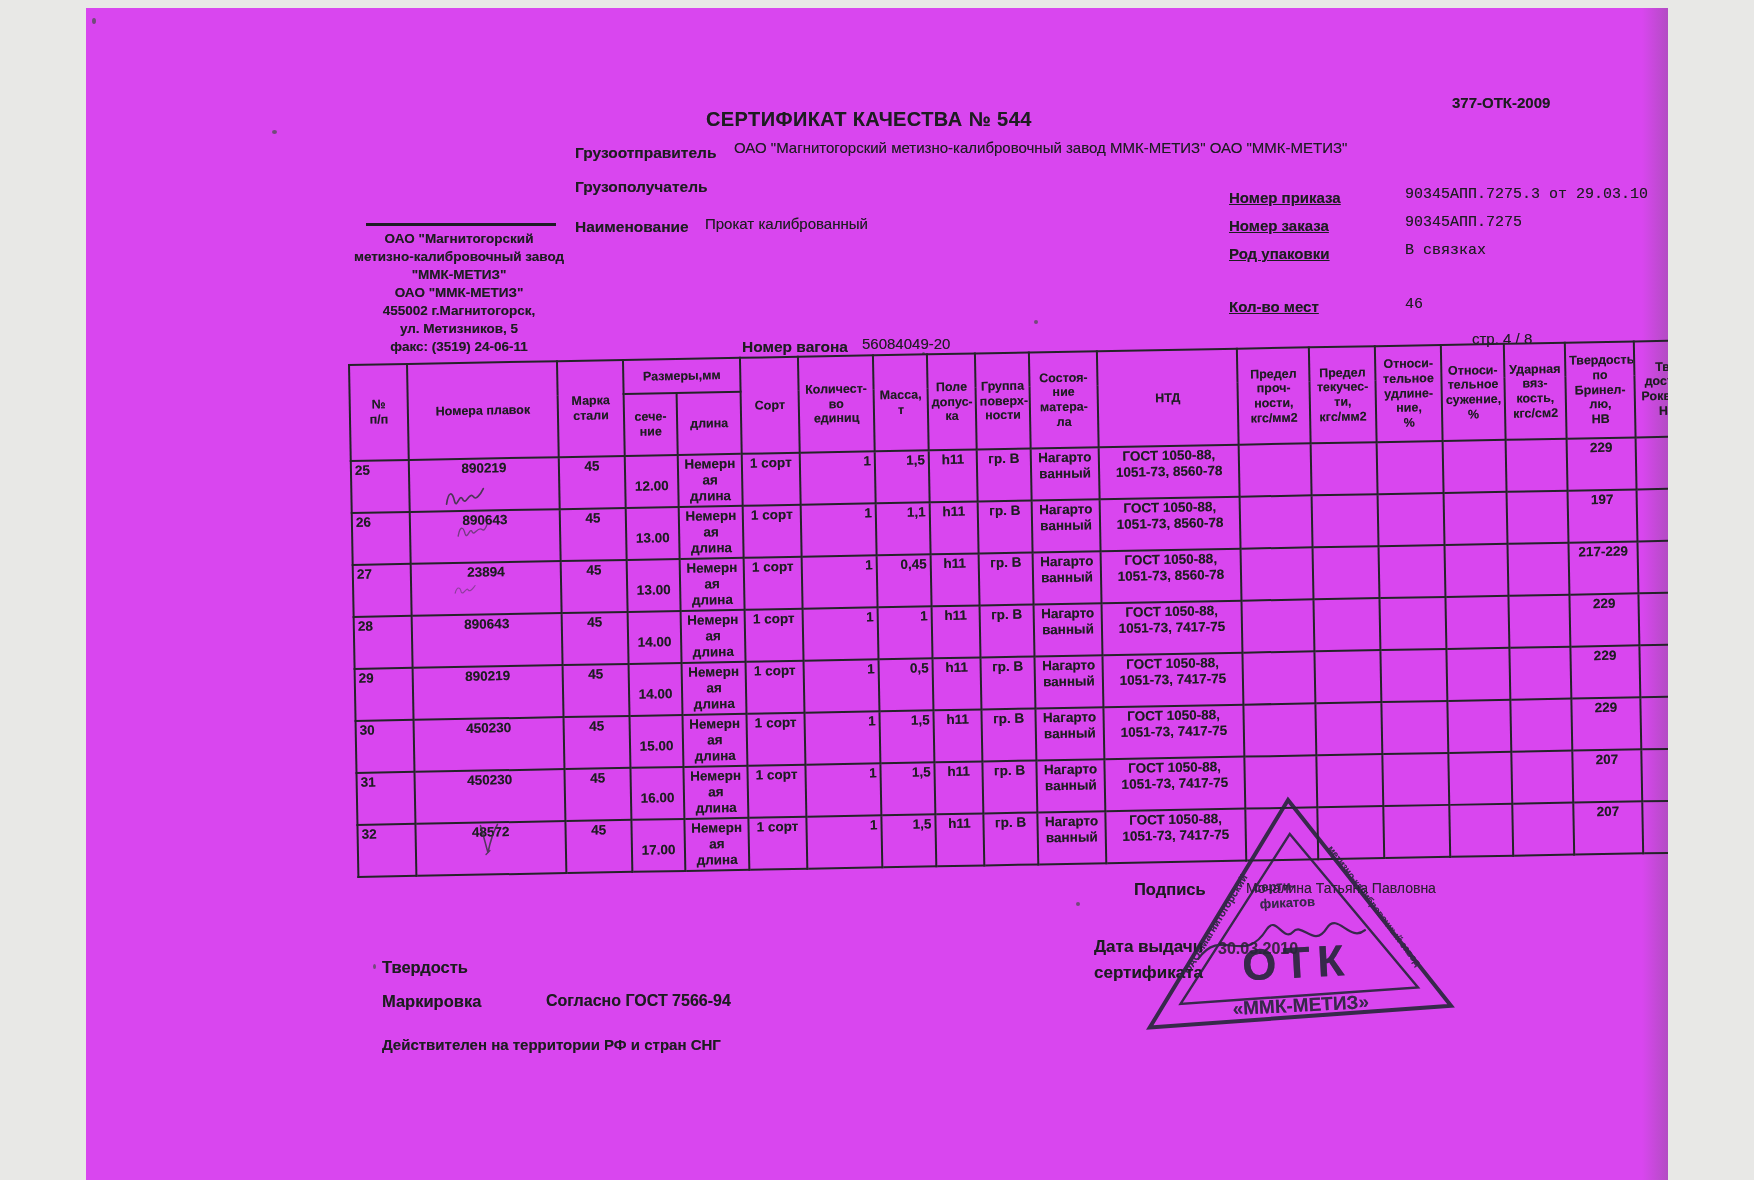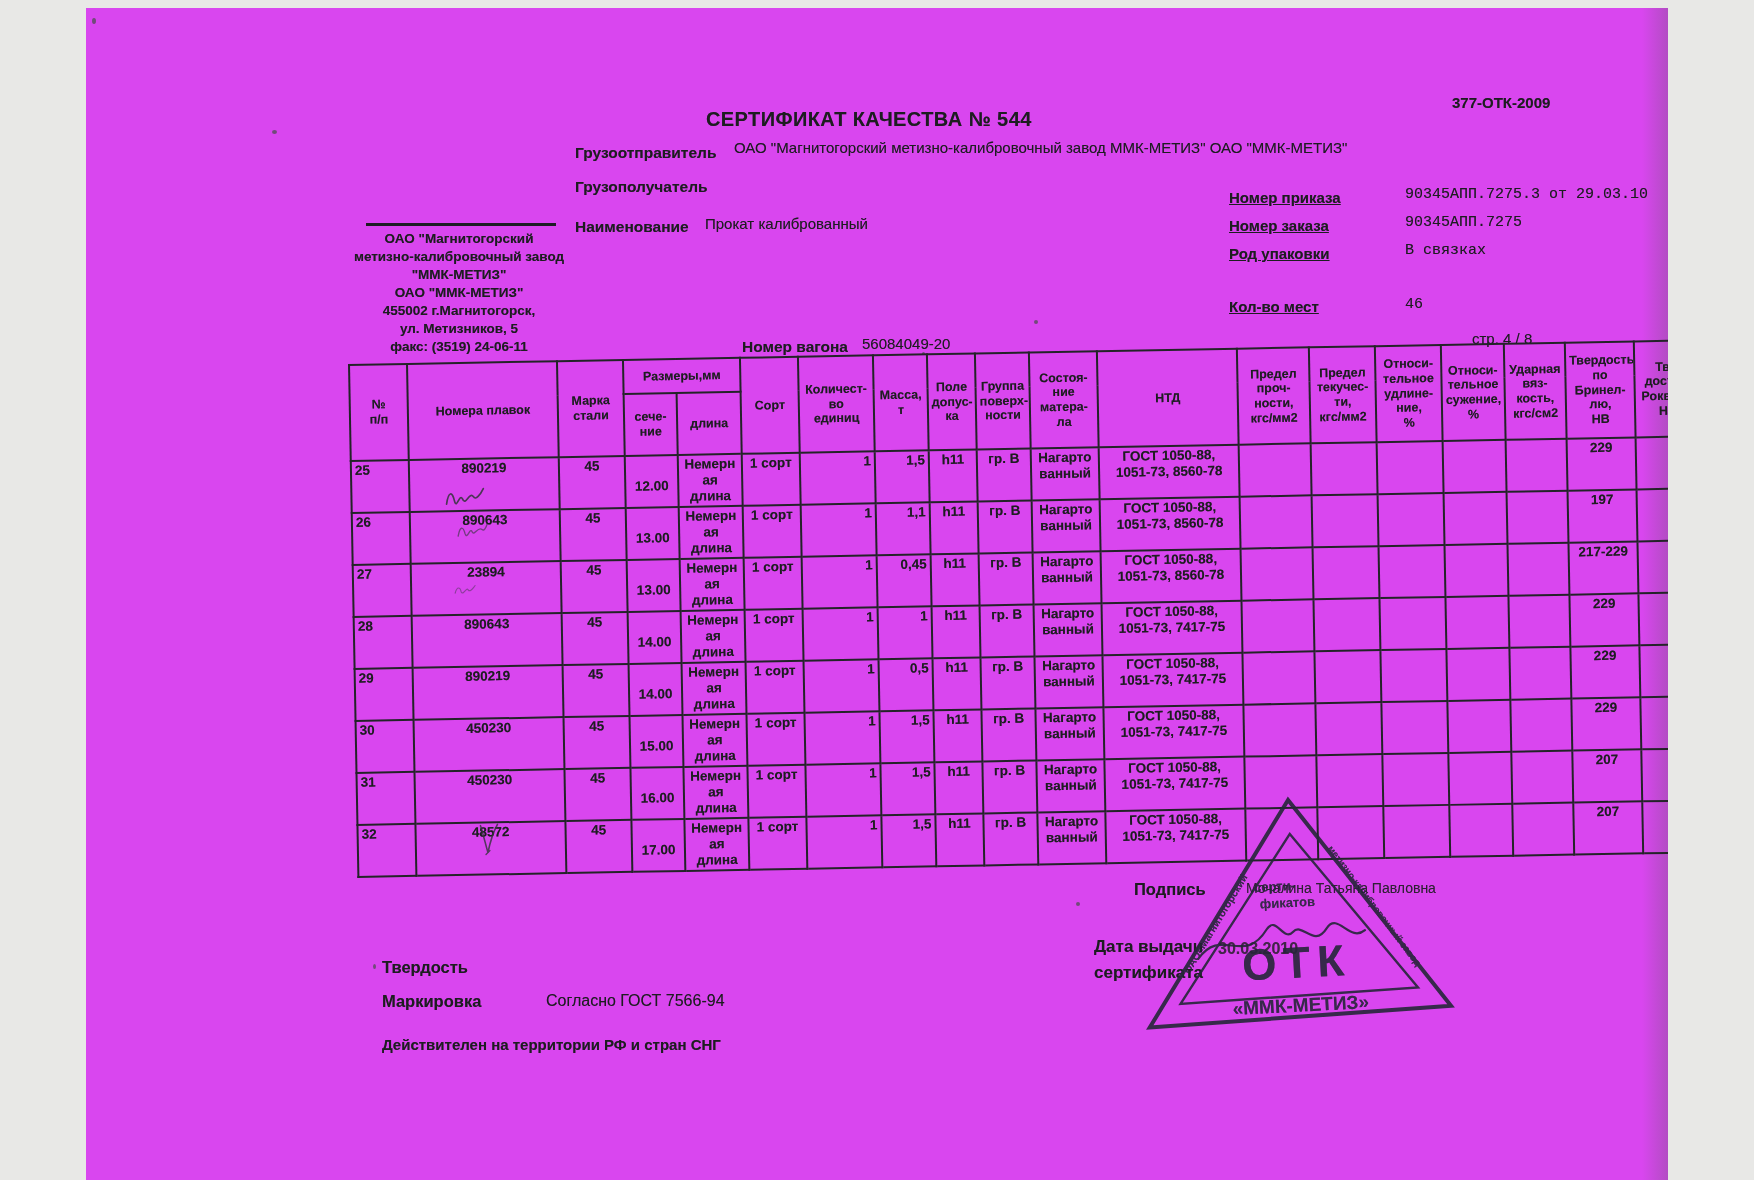--- a/index.html
+++ b/index.html
@@ -45,21 +45,21 @@
   .v-mid{text-align:center;vertical-align:middle;padding-top:10px;}
   .hand{position:absolute;opacity:.85;}
   .hand path{stroke:#34343c;fill:none;stroke-linecap:round;}
   .mark-w1{left:92px;top:122px;}
   .mark-w2{left:104px;top:158px;opacity:.6;}
   .mark-m3{left:100px;top:218px;opacity:.45;}
   .mark-v4{left:120px;top:460px;opacity:.8;}
   
   .note-label{left:296px;top:950px;font-size:16.5px;font-weight:700;}
   .marking-label{left:296px;top:984px;font-size:16.5px;font-weight:700;}
-  .marking-value{left:460px;top:984px;font-size:16px;font-weight:400;}
+  .marking-value{left:460px;top:984px;font-size:16px;font-weight:700;}
   .valid1{left:296px;top:1028px;font-size:15px;font-weight:700;}
   .valid2{left:296px;top:1053px;font-size:15px;font-weight:700;}
   .sign-label{left:1048px;top:872px;font-size:16.5px;font-weight:700;}
   .sign-name{left:1160px;top:872px;font-size:14px;opacity:.9;}
   .date-label{left:1008px;top:926px;font-size:17px;font-weight:700;line-height:26px;white-space:pre-line;}
   .date-value{left:1132px;top:932px;font-size:16px;font-weight:700;opacity:.8;}
   .stamp{left:1040px;top:786px;width:330px;height:240px;transform:rotate(-3deg);opacity:.9;z-index:5;}
   .stamp text{fill:#26263a;font-family:"Liberation Sans",sans-serif;}
   .stamp .tri{fill:none;stroke:#26263a;}
 </style>

